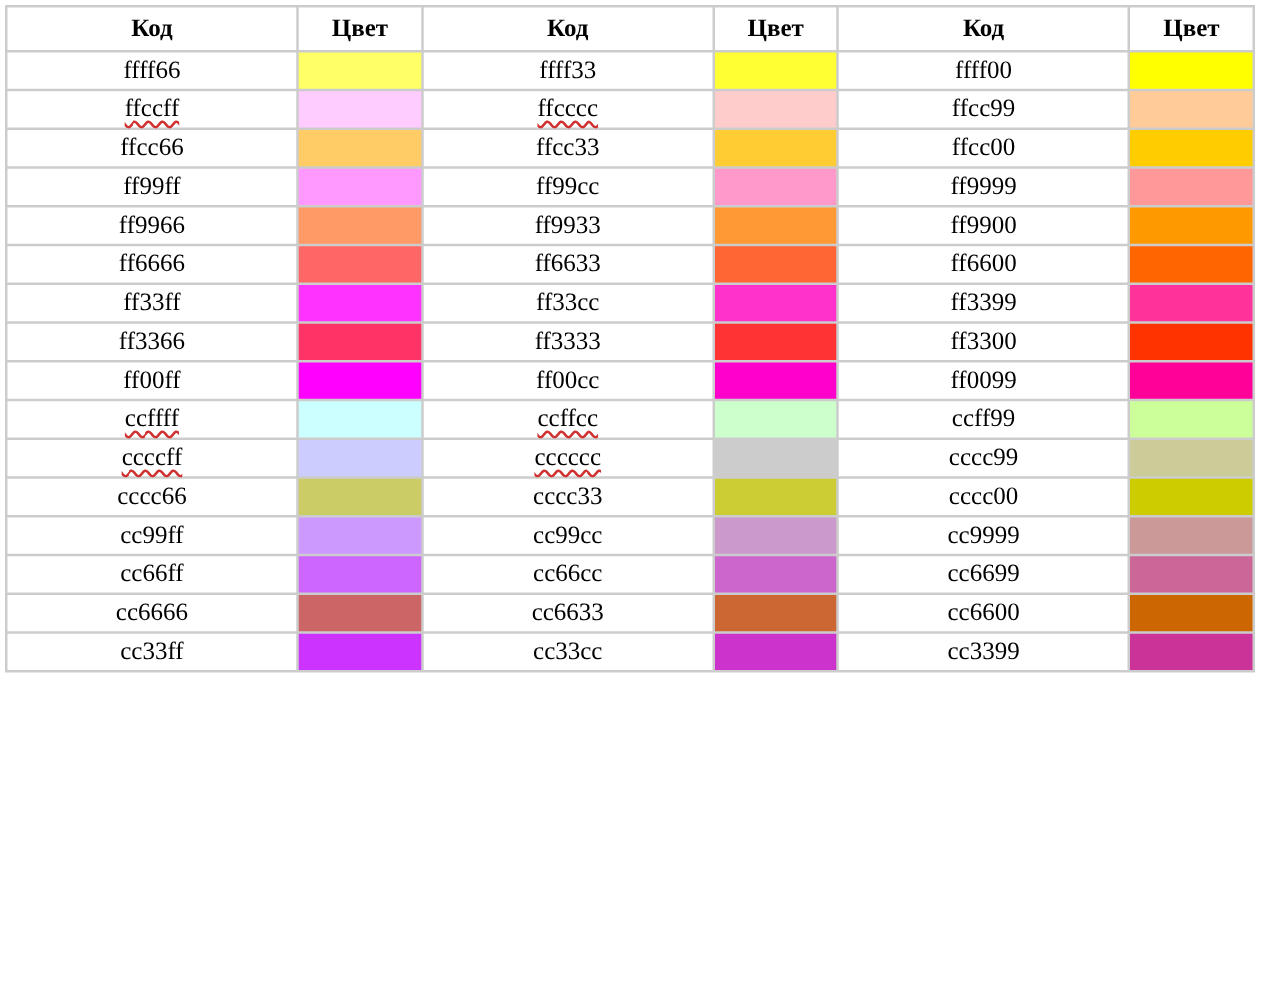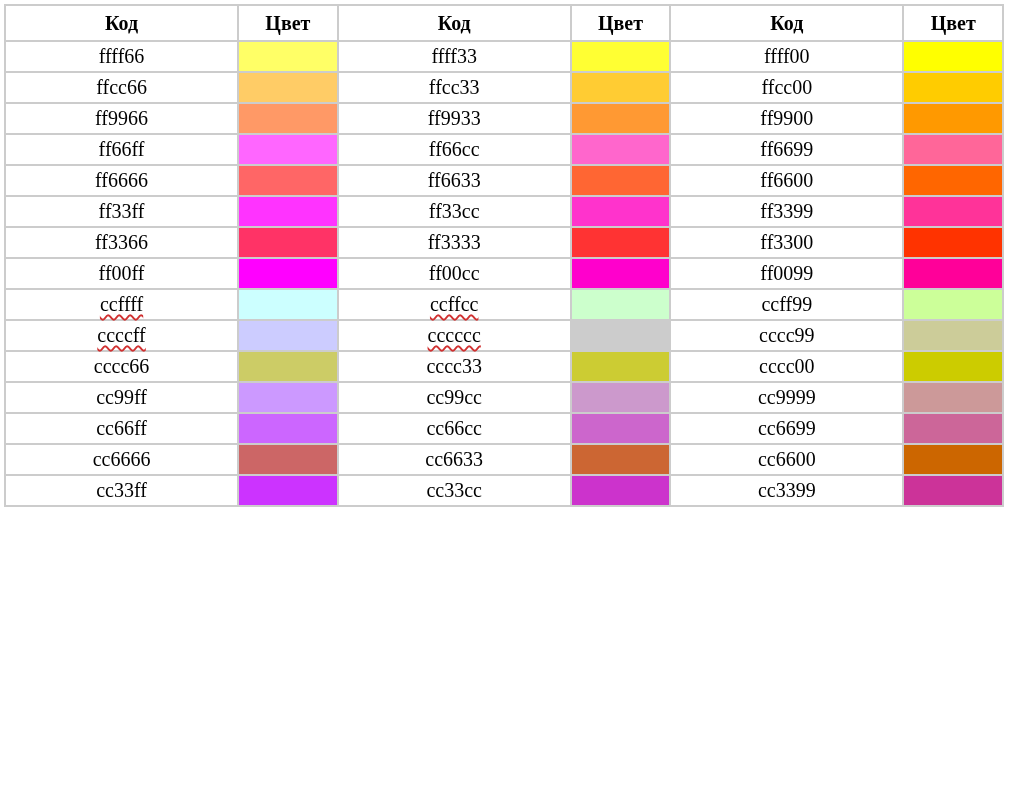--- a/index.html
+++ b/index.html
@@ -58,42 +58,50 @@
   <tbody id="tbody">
       <tr>
         <td class="code-col"><span>ffff66</span></td>
         <td class="swatch-col" style="background: rgb(255, 255, 102);"></td>
         <td class="code-col"><span>ffff33</span></td>
         <td class="swatch-col" style="background: rgb(255, 255, 51);"></td>
         <td class="code-col"><span>ffff00</span></td>
         <td class="swatch-col" style="background: rgb(255, 255, 0);"></td>
       </tr>
       <tr>
+        <td class="code-col"><span class="underlined">ffccff</span></td>
+        <td class="swatch-col" style="background: rgb(255, 204, 255);"></td>
+        <td class="code-col"><span class="underlined">ffcccc</span></td>
+        <td class="swatch-col" style="background: rgb(255, 204, 204);"></td>
+        <td class="code-col"><span>ffcc99</span></td>
+        <td class="swatch-col" style="background: rgb(255, 204, 153);"></td>
+      </tr>
+      <tr>
         <td class="code-col"><span>ffcc66</span></td>
         <td class="swatch-col" style="background: rgb(255, 204, 102);"></td>
         <td class="code-col"><span>ffcc33</span></td>
         <td class="swatch-col" style="background: rgb(255, 204, 51);"></td>
         <td class="code-col"><span>ffcc00</span></td>
         <td class="swatch-col" style="background: rgb(255, 204, 0);"></td>
       </tr>
       <tr>
+        <td class="code-col"><span>ff99ff</span></td>
+        <td class="swatch-col" style="background: rgb(255, 153, 255);"></td>
+        <td class="code-col"><span>ff99cc</span></td>
+        <td class="swatch-col" style="background: rgb(255, 153, 204);"></td>
+        <td class="code-col"><span>ff9999</span></td>
+        <td class="swatch-col" style="background: rgb(255, 153, 153);"></td>
+      </tr>
+      <tr>
         <td class="code-col"><span>ff9966</span></td>
         <td class="swatch-col" style="background: rgb(255, 153, 102);"></td>
         <td class="code-col"><span>ff9933</span></td>
         <td class="swatch-col" style="background: rgb(255, 153, 51);"></td>
         <td class="code-col"><span>ff9900</span></td>
         <td class="swatch-col" style="background: rgb(255, 153, 0);"></td>
-      </tr>
-      <tr>
-        <td class="code-col"><span>ff66ff</span></td>
-        <td class="swatch-col" style="background: rgb(255, 102, 255);"></td>
-        <td class="code-col"><span>ff66cc</span></td>
-        <td class="swatch-col" style="background: rgb(255, 102, 204);"></td>
-        <td class="code-col"><span>ff6699</span></td>
-        <td class="swatch-col" style="background: rgb(255, 102, 153);"></td>
       </tr>
       <tr>
         <td class="code-col"><span>ff6666</span></td>
         <td class="swatch-col" style="background: rgb(255, 102, 102);"></td>
         <td class="code-col"><span>ff6633</span></td>
         <td class="swatch-col" style="background: rgb(255, 102, 51);"></td>
         <td class="code-col"><span>ff6600</span></td>
         <td class="swatch-col" style="background: rgb(255, 102, 0);"></td>
       </tr>
       <tr>

